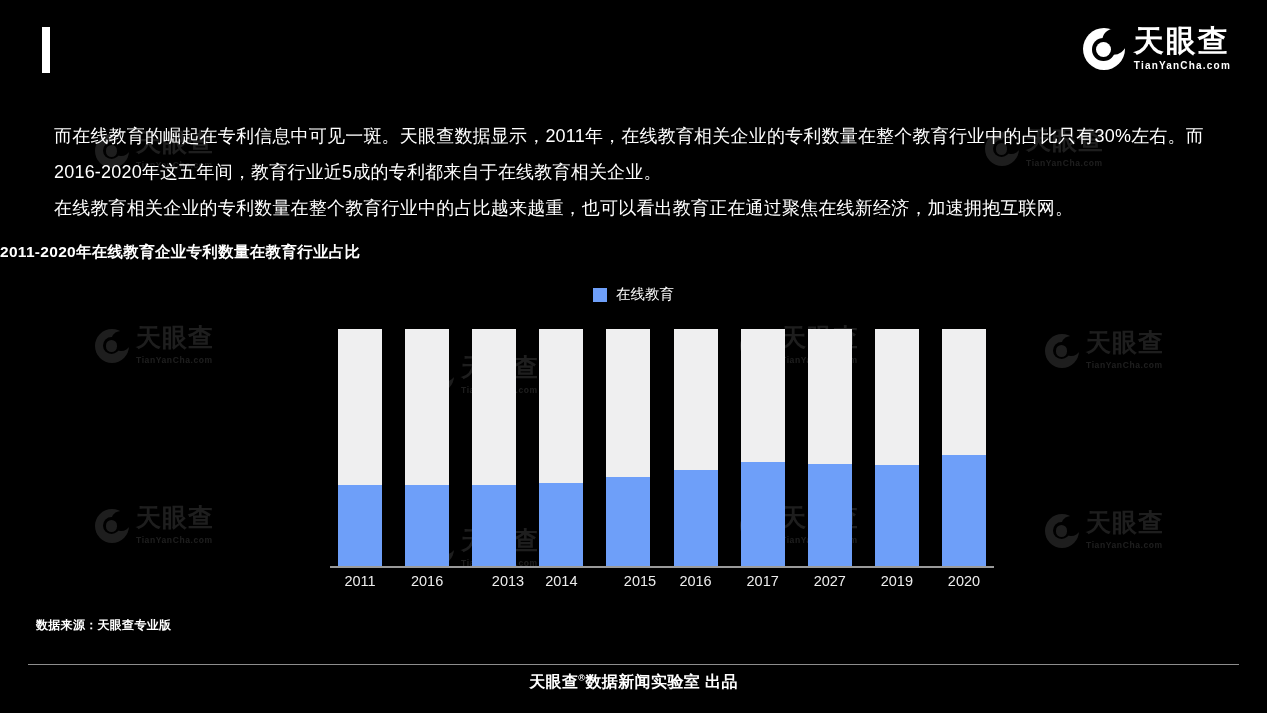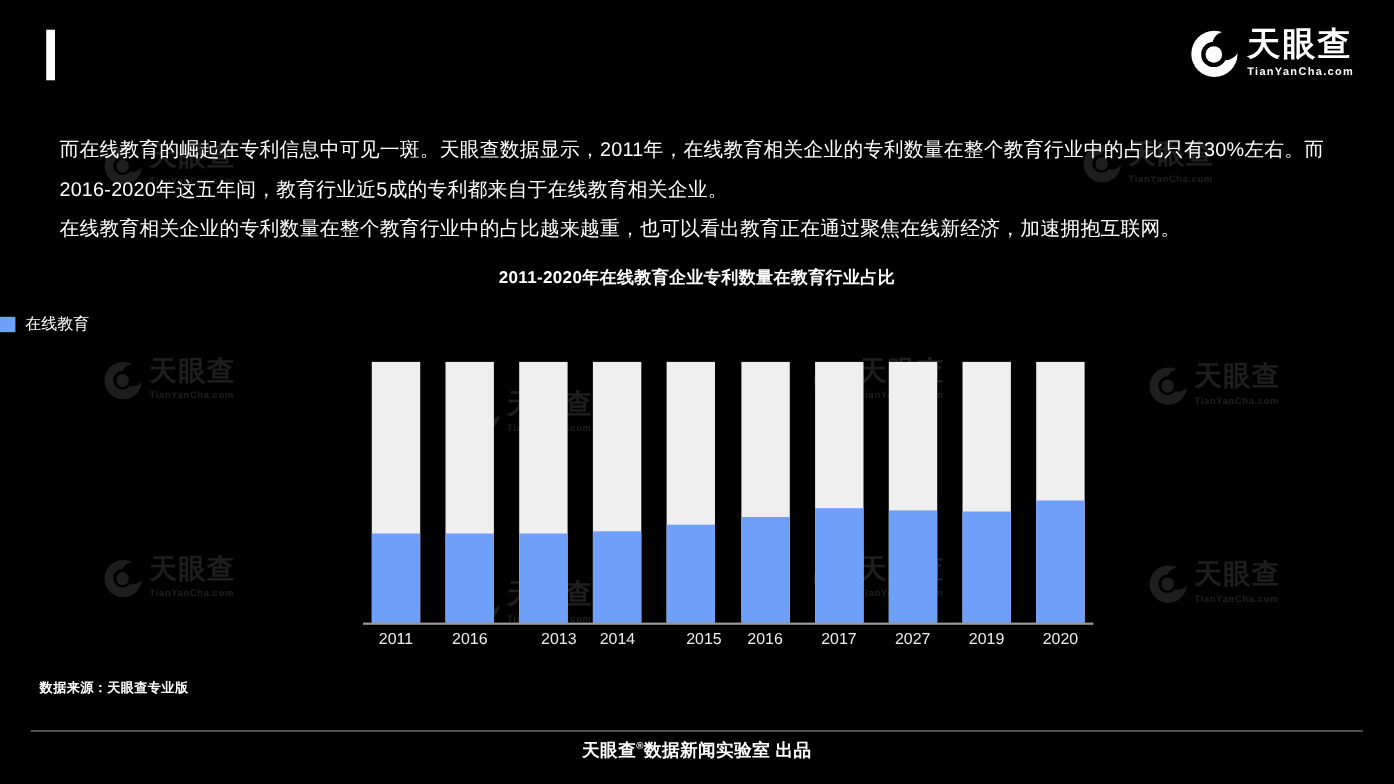--- a/index.html
+++ b/index.html
@@ -55,22 +55,22 @@
   .logo-txt { line-height:1; }
   .logo-cn { font-size:30px; font-weight:bold; letter-spacing:2px; }
   .logo-en { font-size:10px; font-weight:bold; letter-spacing:1.2px; margin-top:4px; }
 
   
   #intro { position:relative; z-index:3; margin:18px 46px 0 54px; }
   #intro p { font-size:18px; line-height:36px; letter-spacing:.2px; }
 
   
   #chart-block { position:relative; z-index:3; margin-top:16px; }
-  #chart-title { text-align:center; font-size:15.5px; font-weight:bold; letter-spacing:.3px; }
-  #chart-legend { display:flex; align-items:center; gap:9px; margin-top:22px; }
+  #chart-title { text-align:left; font-size:15.5px; font-weight:bold; letter-spacing:.3px; }
+  #chart-legend { display:flex; justify-content:center; align-items:center; gap:9px; margin-top:22px; }
   #legend-swatch { width:14px; height:14px; background:#6e9ff9; }
   #legend-label { font-size:14.5px; }
 
   #plot-wrap { position:relative; height:260px; margin-top:17px; }
   #plot { position:absolute; left:338px; top:8px; width:648px; height:237px; }
   #y-axis { position:absolute; left:270px; top:0; width:62px; height:253px; }
   .ytick { position:absolute; right:6px; font-size:13.5px; color:#e9e9e9; transform:translateY(-50%); white-space:nowrap; }
   #baseline { position:absolute; left:330px; top:245px; width:664px; height:1.5px; background:#9a9a9a; }
   .bar-col { position:absolute; bottom:0; width:44px; height:237px; }
   .bar-rest { position:absolute; left:0; right:0; top:0; bottom:0; background:#efeff0; }

